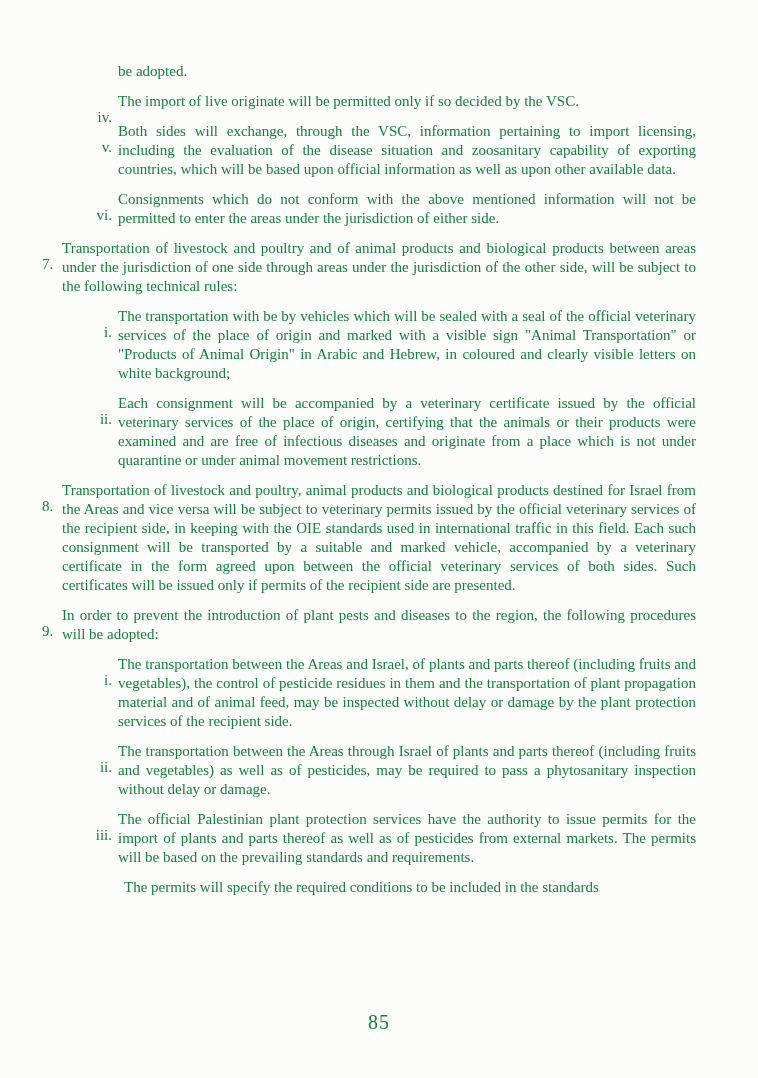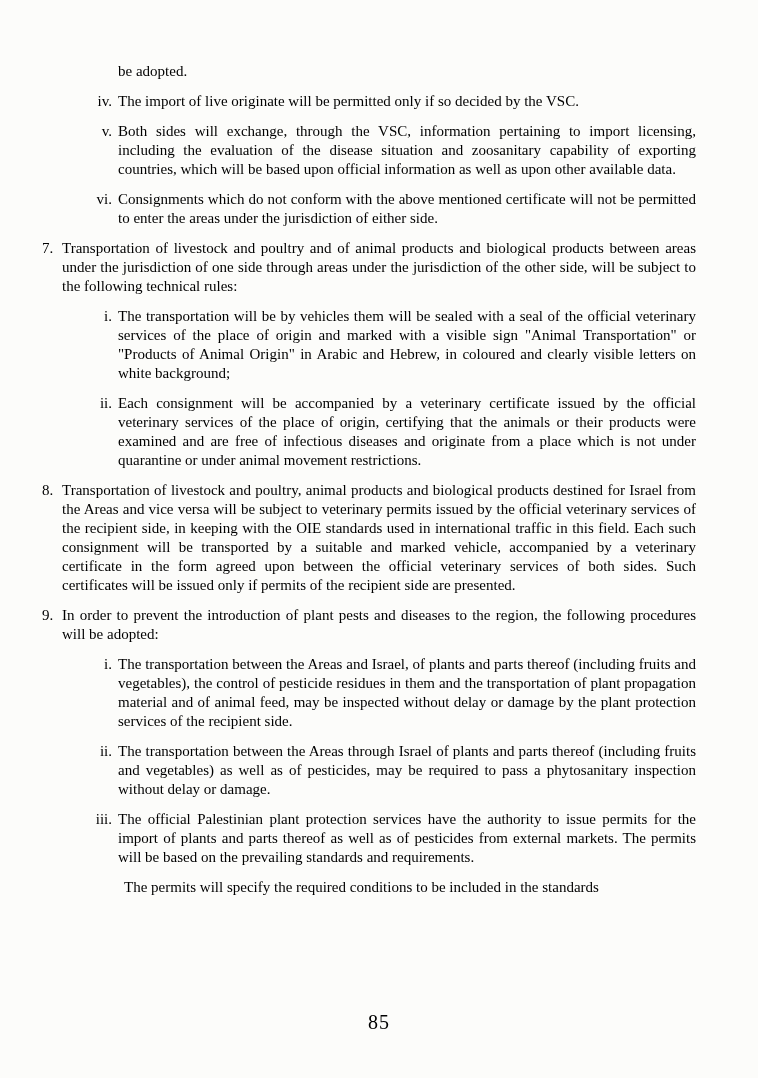--- a/index.html
+++ b/index.html
@@ -3,37 +3,37 @@
 <meta charset="utf-8">
 <style>
   * { margin: 0; padding: 0; box-sizing: border-box; }
   html, body { background: #f4f3f0; }
   body { display: flex; justify-content: center; }
   .page {
     position: relative;
     width: 758px;
     height: 1078px;
     background: #fcfcfa;
-    color: #000000;
+    color: #15803d;
     font-family: "Liberation Serif", serif;
     font-size: 15px;
     line-height: 19px;
     padding: 62px 62px 0 42px;
     box-shadow: 0 0 4px rgba(0,0,0,0.15);
     overflow: hidden;
   }
   .block {
     position: relative;
     text-align: justify;
     margin-bottom: 11px;
   }
   .block .marker {
     position: absolute;
     left: 0;
-    top: 0;
+    top: 16px;
     white-space: nowrap;
   }
   
   .cont { margin-left: 76px; text-align: left; }
   
   .main { padding-left: 20px; }
   
   .sub { margin-left: 46px; padding-left: 30px; }
   .sub .marker { width: 24px; text-align: right; }
   
@@ -62,31 +62,31 @@
     <span class="text">The import of live originate will be permitted only if so decided by the VSC.</span>
   </div>
 
   <div class="block sub">
     <span class="marker">v.</span>
     <span class="text">Both sides will exchange, through the VSC, information pertaining to import licensing, including the evaluation of the disease situation and zoosanitary capability of exporting countries, which will be based upon official information as well as upon other available data.</span>
   </div>
 
   <div class="block sub">
     <span class="marker">vi.</span>
-    <span class="text">Consignments which do not conform with the above mentioned certificate will not be permitted to enter the areas under the jurisdiction of either side.</span>
+    <span class="text">Consignments which do not conform with the above mentioned information will not be permitted to enter the areas under the jurisdiction of either side.</span>
   </div>
 
   <div class="block main">
     <span class="marker">7.</span>
     <span class="text">Transportation of livestock and poultry and of animal products and biological products between areas under the jurisdiction of one side through areas under the jurisdiction of the other side, will be subject to the following technical rules:</span>
   </div>
 
   <div class="block sub">
     <span class="marker">i.</span>
-    <span class="text">The transportation will be by vehicles them will be sealed with a seal of the official veterinary services of the place of origin and marked with a visible sign "Animal Transportation" or "Products of Animal Origin" in Arabic and Hebrew, in coloured and clearly visible letters on white background;</span>
+    <span class="text">The transportation with be by vehicles which will be sealed with a seal of the official veterinary services of the place of origin and marked with a visible sign "Animal Transportation" or "Products of Animal Origin" in Arabic and Hebrew, in coloured and clearly visible letters on white background;</span>
   </div>
 
   <div class="block sub">
     <span class="marker">ii.</span>
     <span class="text">Each consignment will be accompanied by a veterinary certificate issued by the official veterinary services of the place of origin, certifying that the animals or their products were examined and are free of infectious diseases and originate from a place which is not under quarantine or under animal movement restrictions.</span>
   </div>
 
   <div class="block main">
     <span class="marker">8.</span>
     <span class="text">Transportation of livestock and poultry, animal products and biological products destined for Israel from the Areas and vice versa will be subject to veterinary permits issued by the official veterinary services of the recipient side, in keeping with the OIE standards used in international traffic in this field. Each such consignment will be transported by a suitable and marked vehicle, accompanied by a veterinary certificate in the form agreed upon between the official veterinary services of both sides. Such certificates will be issued only if permits of the recipient side are presented.</span>

